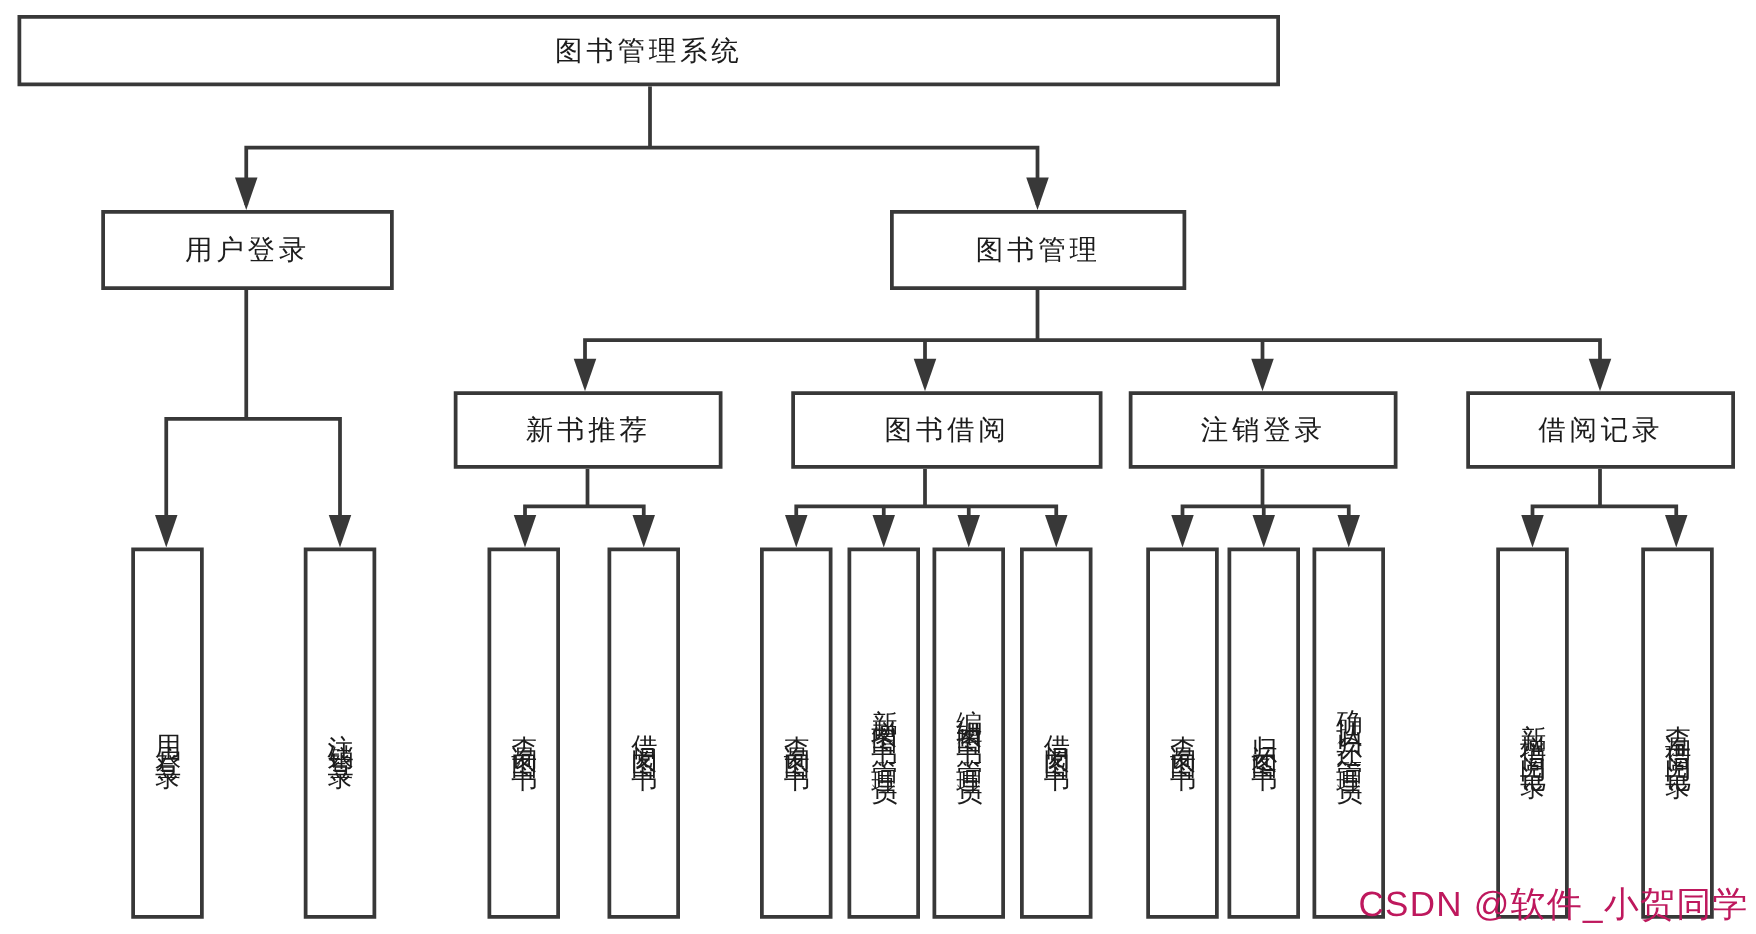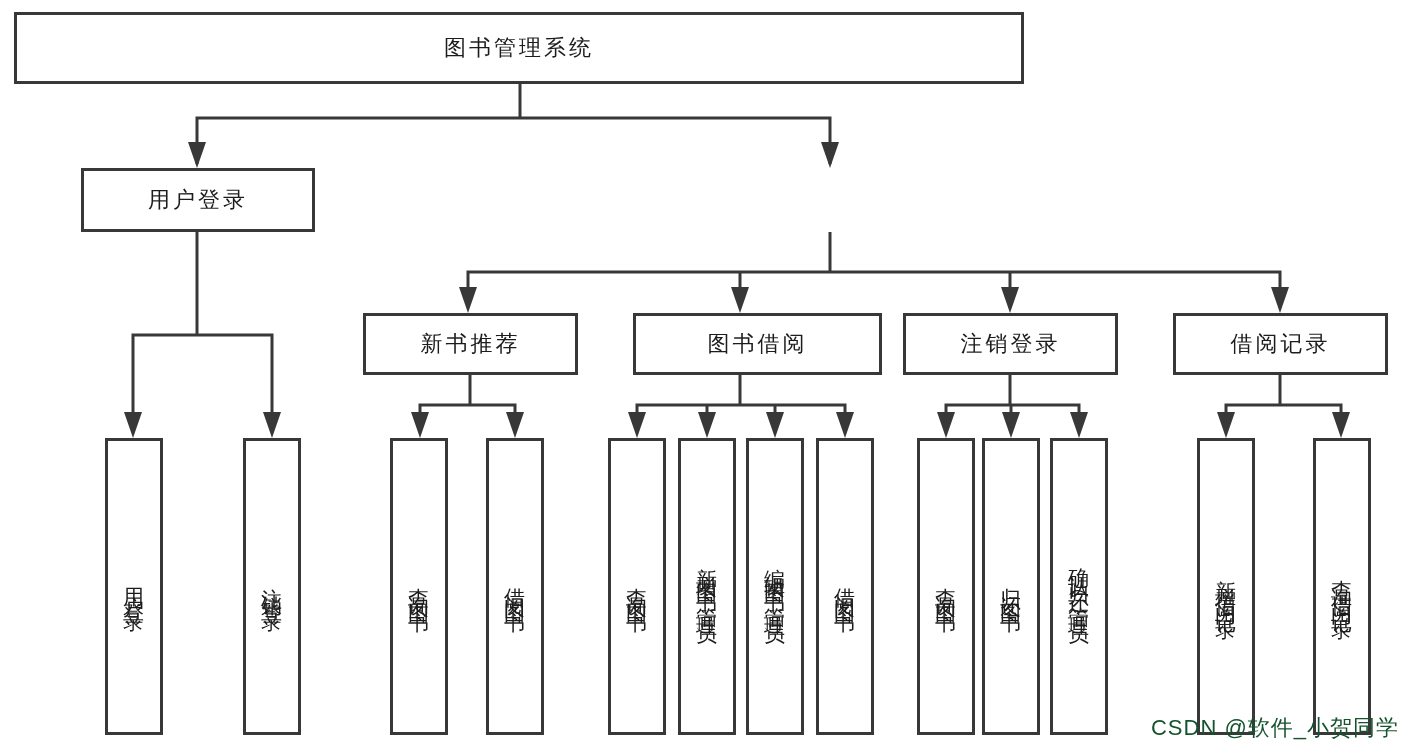--- a/index.html
+++ b/index.html
@@ -30,22 +30,22 @@
     writing-mode:vertical-lr;
     text-orientation:mixed;
     font-size:21px;
     letter-spacing:8px;
     line-height:1;
   }
   .watermark{
     position:absolute;
     right:6px;
     bottom:4px;
-    font-size:22px;
-    color:#14532d;
+    font-size:28px;
+    color:#be185d;
     letter-spacing:1px;
     white-space:nowrap;
   }
 </style>
 </head>
 <body>
 
 <div class="canvas">
 
   <svg class="connectors" width="1405" height="747" viewBox="0 0 1405 747">
@@ -93,26 +93,29 @@
       <polygon points="766,412 784,412 775,438"></polygon>
       <polygon points="836,412 854,412 845,438"></polygon>
       <polygon points="937,412 955,412 946,438"></polygon>
       <polygon points="1002,412 1020,412 1011,438"></polygon>
       <polygon points="1070,412 1088,412 1079,438"></polygon>
       <polygon points="1217,412 1235,412 1226,438"></polygon>
       <polygon points="1332,412 1350,412 1341,438"></polygon>
     </g>
   </svg>
 
-  <div class="box h" style="left:14px;top:12px;width:1010px;height:72px;">
+  <div class="box h" style="left:14px;top:12px;width:1010px;height:57px;">
     <span>图书管理系统</span>
   </div>
 
   <div class="box h" style="left:81px;top:168px;width:234px;height:64px;">
     <span>用户登录</span>
+  </div>
+  <div class="box h" style="left:712px;top:168px;width:237px;height:64px;">
+    <span>图书管理</span>
   </div>
 
   <div class="box h" style="left:363px;top:313px;width:215px;height:62px;align-items:center;">
     <span>新书推荐</span>
   </div>
   <div class="box h" style="left:633px;top:313px;width:249px;height:62px;">
     <span>图书借阅</span>
   </div>
   <div class="box h" style="left:903px;top:313px;width:215px;height:62px;">
     <span>注销登录</span>

